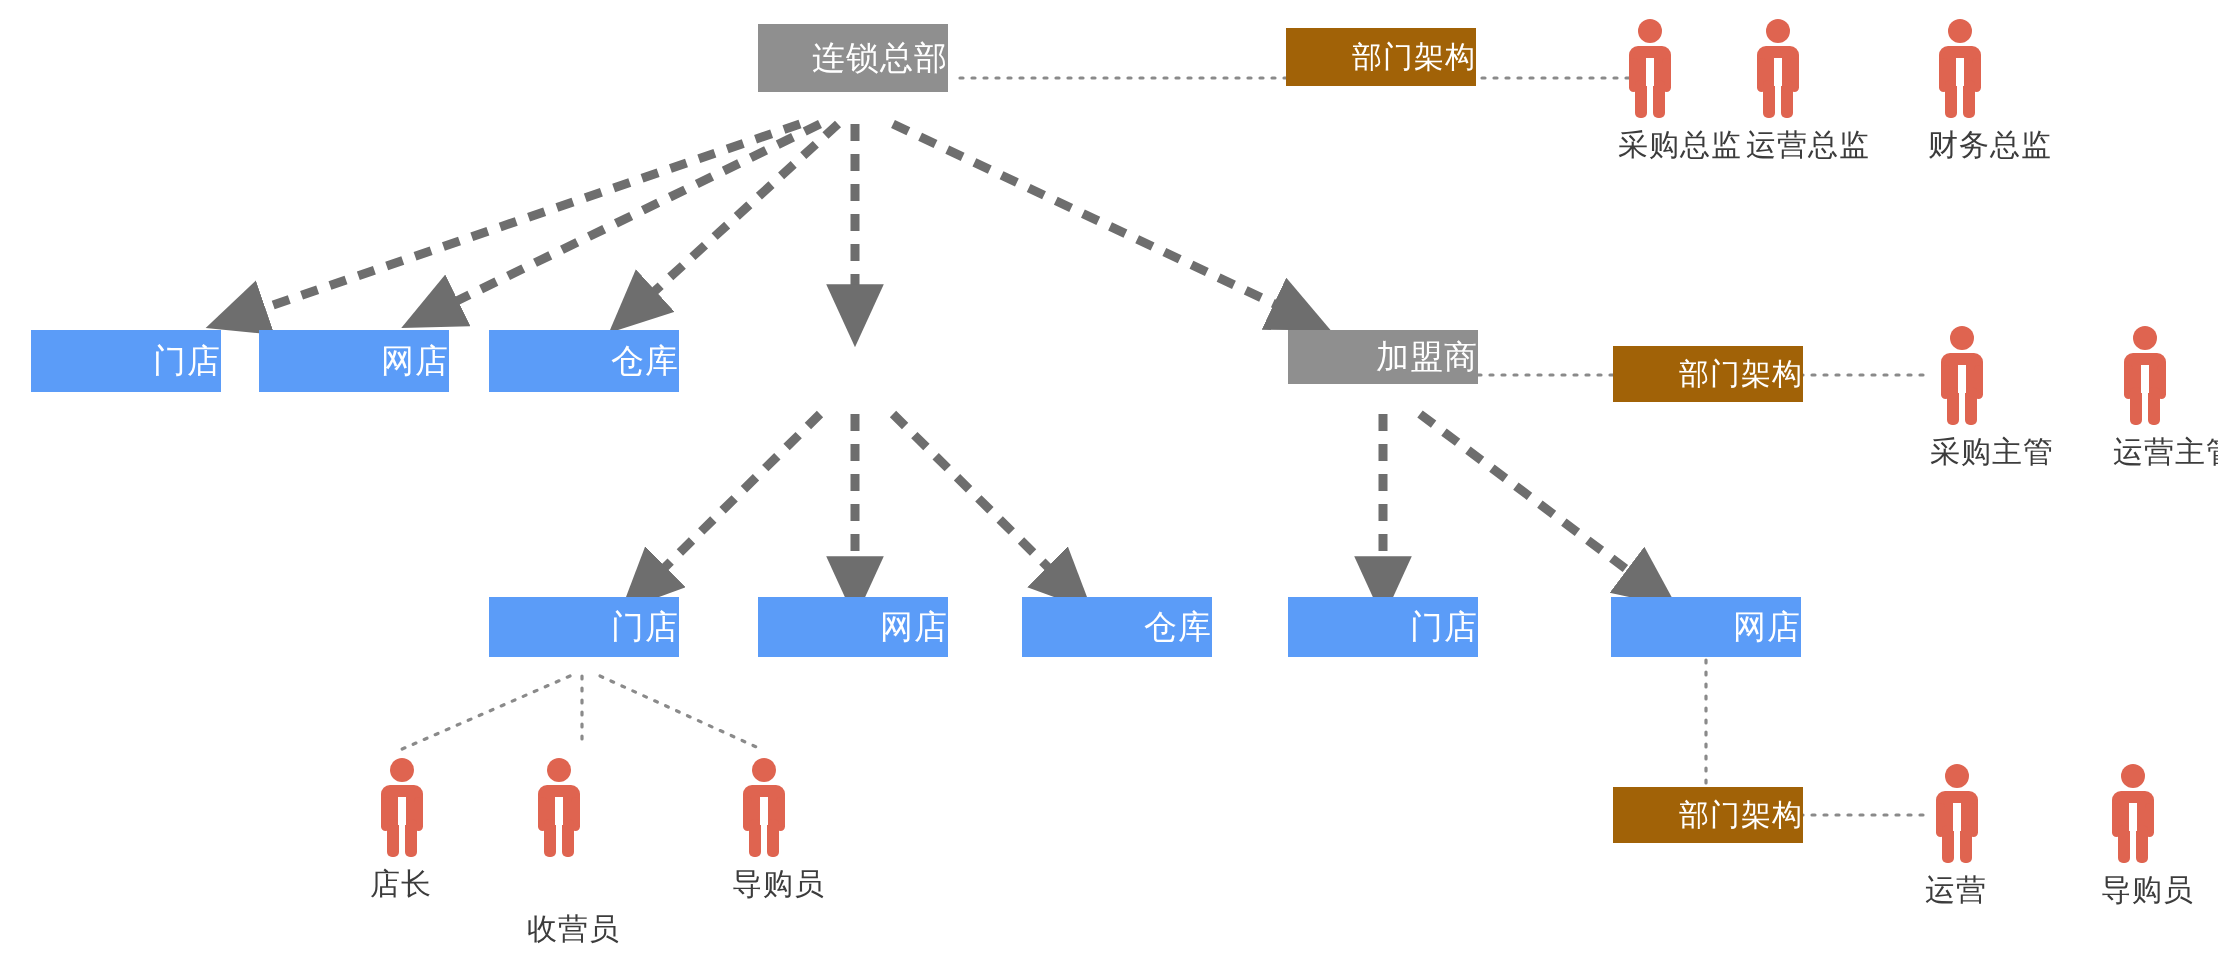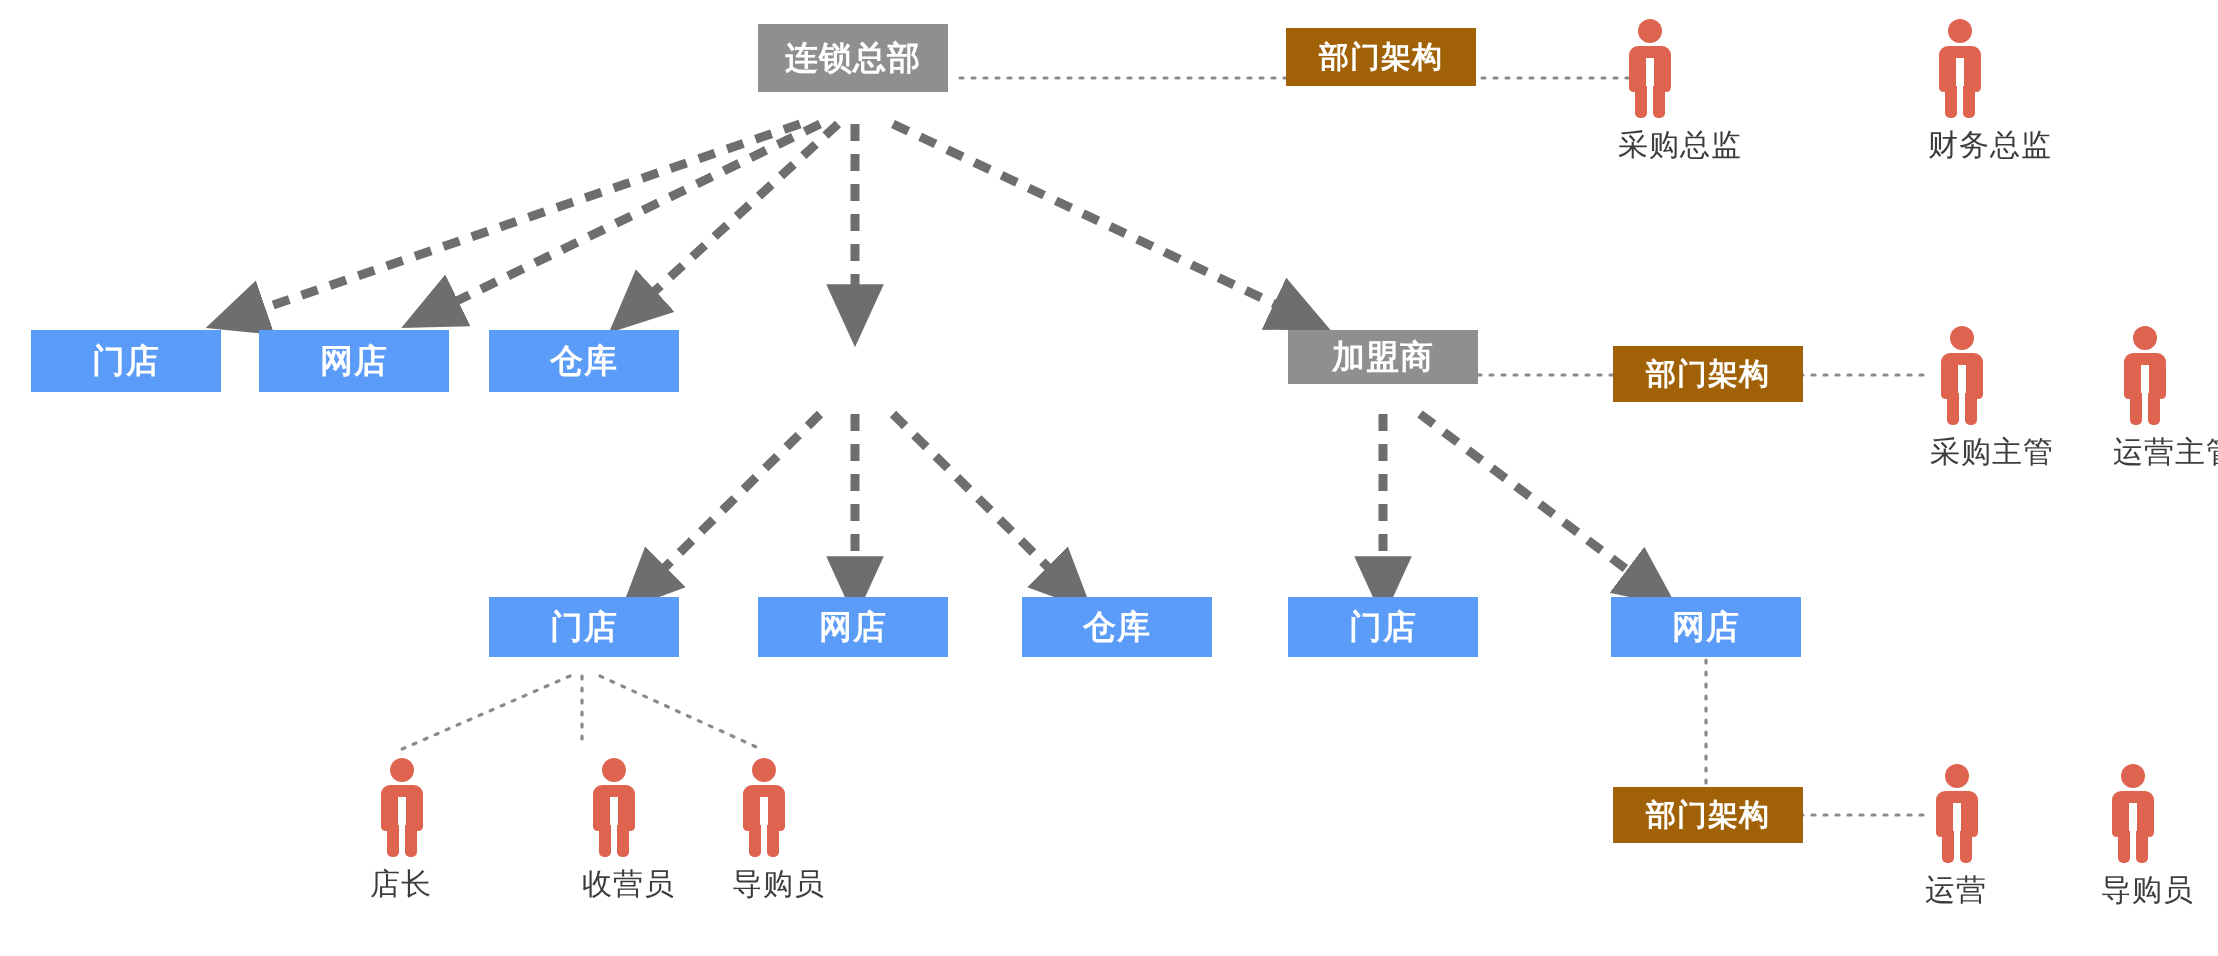--- a/index.html
+++ b/index.html
@@ -20,24 +20,24 @@
     position: absolute;
     left: 0; top: 0;
     width: 2218px;
     height: 956px;
     pointer-events: none;
   }
   .node {
     position: absolute;
     display: flex;
     align-items: center;
-    justify-content: center;
+    justify-content: flex-end;
     color: #ffffff;
     font-size: 33px;
-    font-weight: 700;
+    font-weight: 400;
     letter-spacing: 1px;
     white-space: nowrap;
     z-index: 5;
   }
   .node.blue   { background: #5B9CF8; }
   .node.gray   { background: #8F8F8F; }
   .node.yellow { background: #a16207; }
 
   .person {
     position: absolute;
@@ -162,20 +162,33 @@
       <rect x="11" y="40" width="9" height="34" rx="4.5" fill="#DF6450"></rect>
       <rect x="44" y="40" width="9" height="34" rx="4.5" fill="#DF6450"></rect>
       <rect x="17" y="62" width="12" height="38" rx="5" fill="#DF6450"></rect>
       <rect x="35" y="62" width="12" height="38" rx="5" fill="#DF6450"></rect>
       <rect x="28" y="40" width="8" height="28" fill="#ffffff"></rect>
       <rect x="29" y="68" width="6" height="32" fill="#ffffff"></rect>
     </svg>
     <span class="person-label">采购总监</span>
   </div>
 
+  <div class="person" style="left:1746px; top:18px;">
+    <svg width="64" height="100" viewBox="0 0 64 100">
+      <circle cx="32" cy="13" r="12" fill="#DF6450"></circle>
+      <rect x="11" y="28" width="42" height="44" rx="9" fill="#DF6450"></rect>
+      <rect x="11" y="40" width="9" height="34" rx="4.5" fill="#DF6450"></rect>
+      <rect x="44" y="40" width="9" height="34" rx="4.5" fill="#DF6450"></rect>
+      <rect x="17" y="62" width="12" height="38" rx="5" fill="#DF6450"></rect>
+      <rect x="35" y="62" width="12" height="38" rx="5" fill="#DF6450"></rect>
+      <rect x="28" y="40" width="8" height="28" fill="#ffffff"></rect>
+      <rect x="29" y="68" width="6" height="32" fill="#ffffff"></rect>
+    </svg>
+    <span class="person-label">运营总监</span>
+  </div>
 
   <div class="person" style="left:1928px; top:18px;">
     <svg width="64" height="100" viewBox="0 0 64 100">
       <circle cx="32" cy="13" r="12" fill="#DF6450"></circle>
       <rect x="11" y="28" width="42" height="44" rx="9" fill="#DF6450"></rect>
       <rect x="11" y="40" width="9" height="34" rx="4.5" fill="#DF6450"></rect>
       <rect x="44" y="40" width="9" height="34" rx="4.5" fill="#DF6450"></rect>
       <rect x="17" y="62" width="12" height="38" rx="5" fill="#DF6450"></rect>
       <rect x="35" y="62" width="12" height="38" rx="5" fill="#DF6450"></rect>
       <rect x="28" y="40" width="8" height="28" fill="#ffffff"></rect>
@@ -219,21 +232,21 @@
       <rect x="11" y="40" width="9" height="34" rx="4.5" fill="#DF6450"></rect>
       <rect x="44" y="40" width="9" height="34" rx="4.5" fill="#DF6450"></rect>
       <rect x="17" y="62" width="12" height="38" rx="5" fill="#DF6450"></rect>
       <rect x="35" y="62" width="12" height="38" rx="5" fill="#DF6450"></rect>
       <rect x="28" y="40" width="8" height="28" fill="#ffffff"></rect>
       <rect x="29" y="68" width="6" height="32" fill="#ffffff"></rect>
     </svg>
     <span class="person-label">店长</span>
   </div>
 
-  <div class="person" style="left:582px; top:757px;">
+  <div class="person" style="left:527px; top:757px;gap:45px;">
     <svg width="64" height="100" viewBox="0 0 64 100">
       <circle cx="32" cy="13" r="12" fill="#DF6450"></circle>
       <rect x="11" y="28" width="42" height="44" rx="9" fill="#DF6450"></rect>
       <rect x="11" y="40" width="9" height="34" rx="4.5" fill="#DF6450"></rect>
       <rect x="44" y="40" width="9" height="34" rx="4.5" fill="#DF6450"></rect>
       <rect x="17" y="62" width="12" height="38" rx="5" fill="#DF6450"></rect>
       <rect x="35" y="62" width="12" height="38" rx="5" fill="#DF6450"></rect>
       <rect x="28" y="40" width="8" height="28" fill="#ffffff"></rect>
       <rect x="29" y="68" width="6" height="32" fill="#ffffff"></rect>
     </svg>

